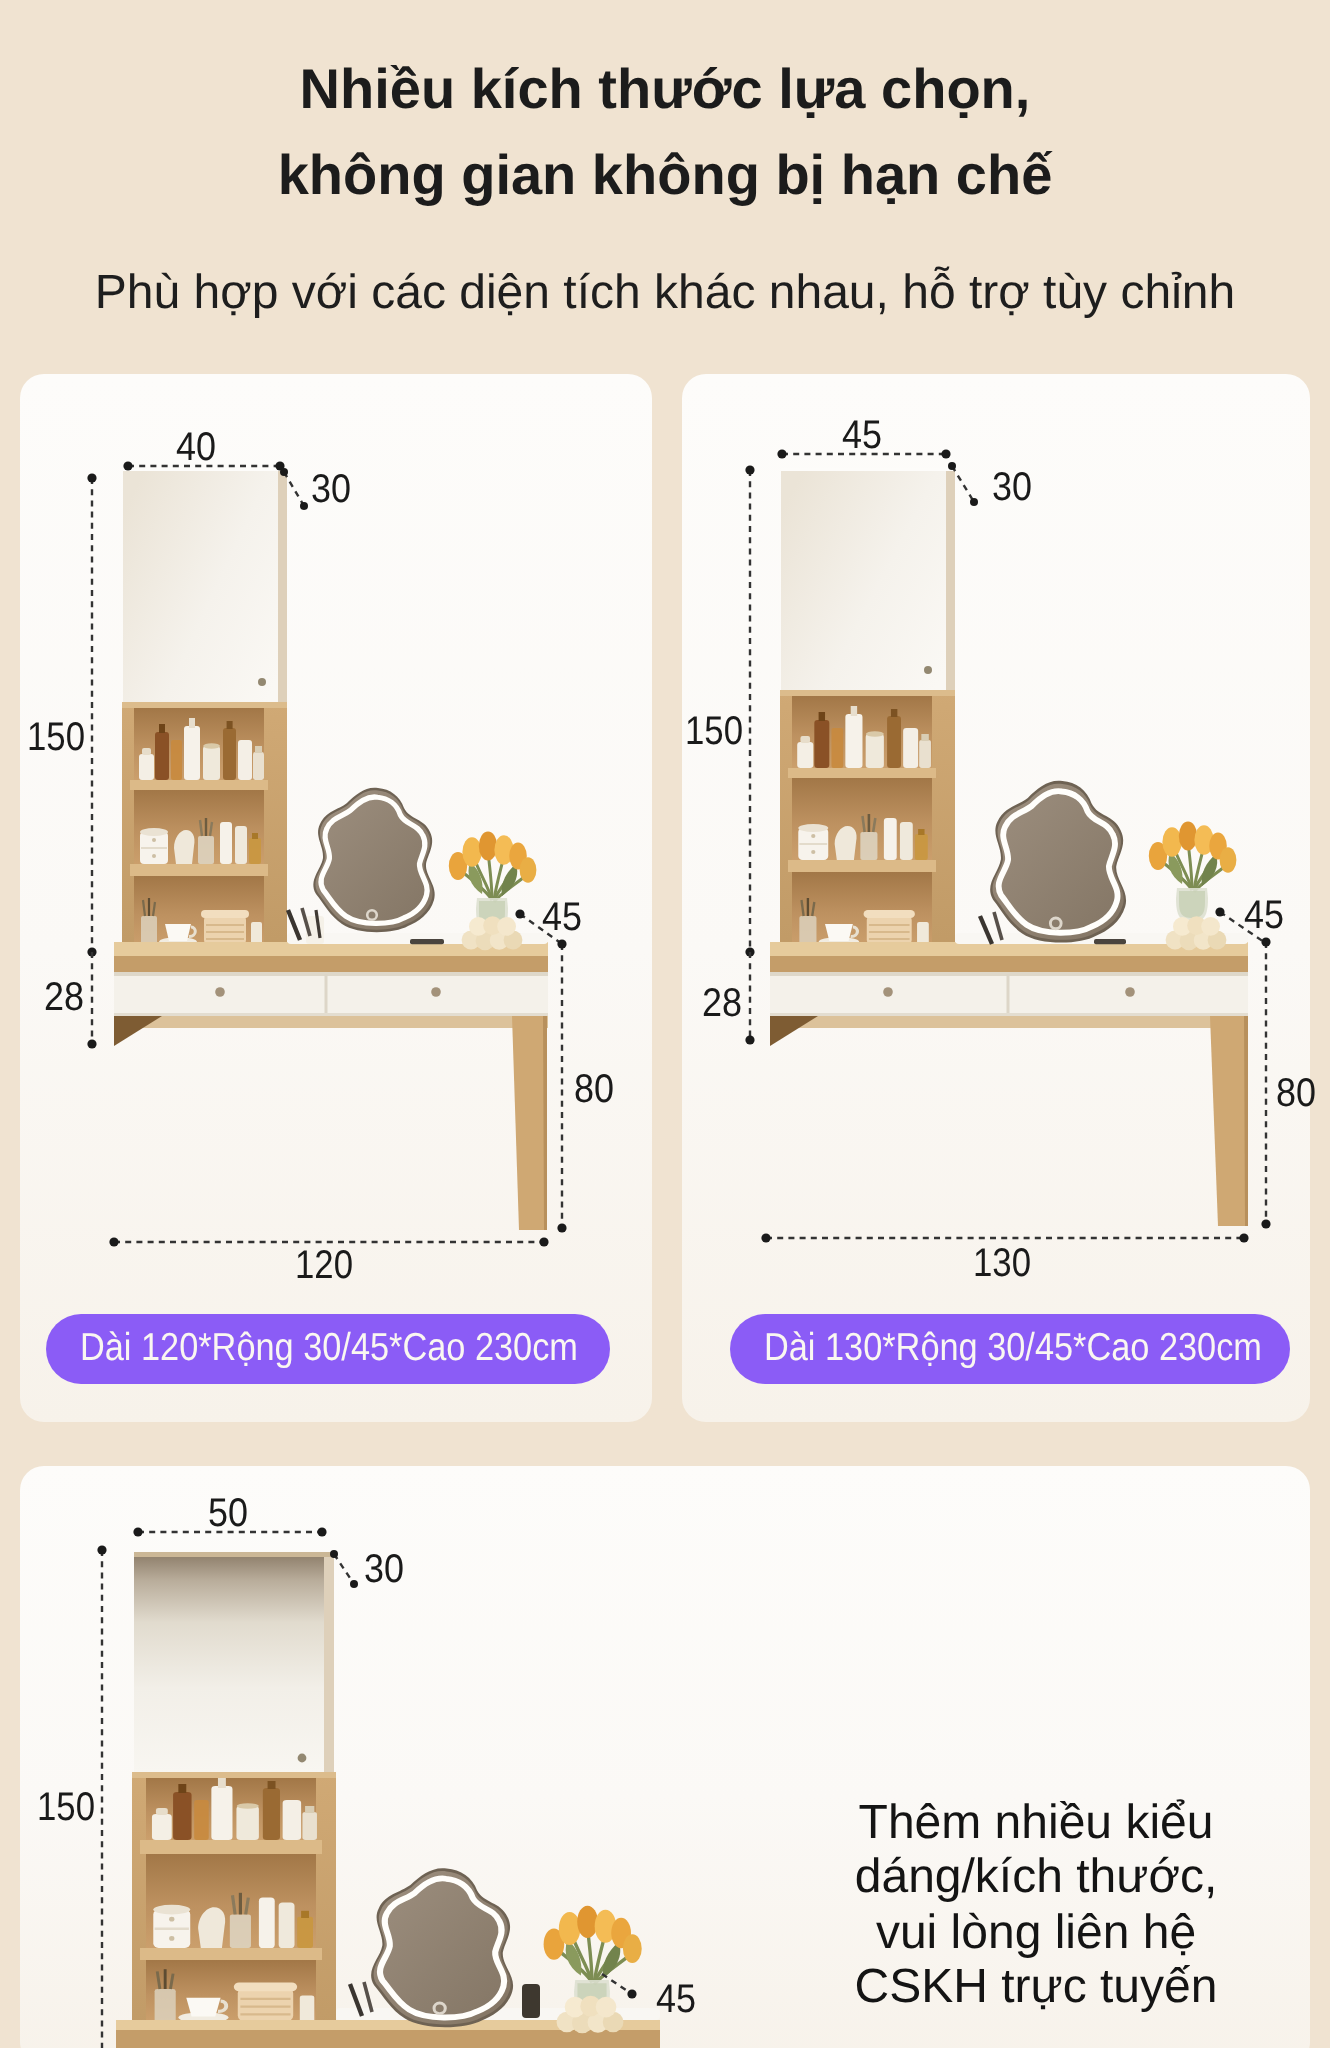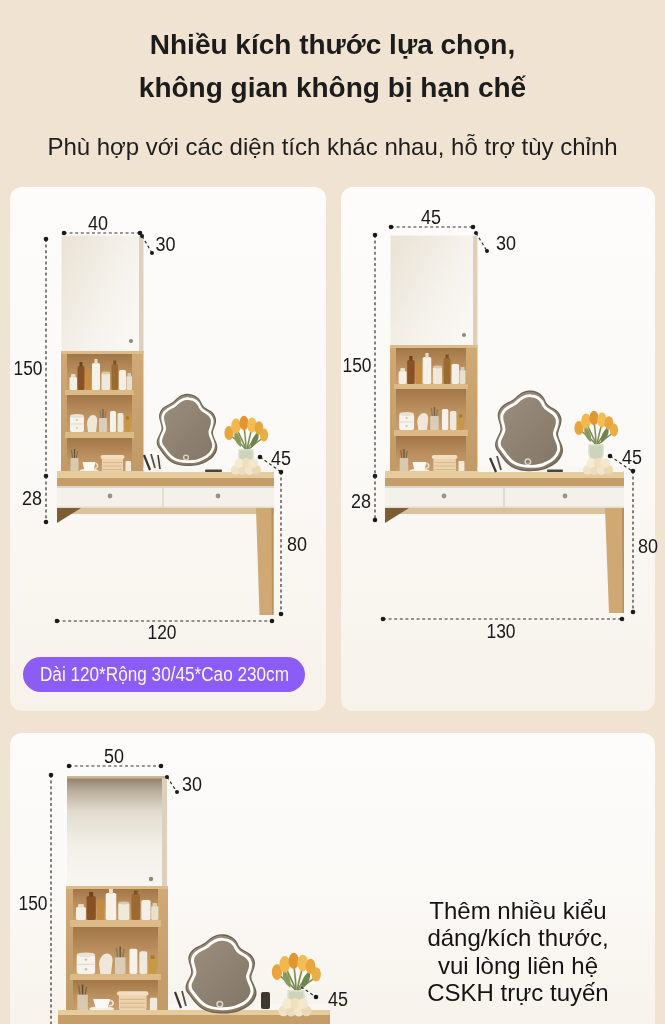--- a/index.html
+++ b/index.html
@@ -25,20 +25,21 @@
   <div class="subtitle" style="top:121px;margin-top:12px;">Phù hợp với các diện tích khác nhau, hỗ trợ tùy chỉnh</div>
 
   <div class="panel" style="left:10px;top:187px;width:316px;height:524px;"></div>
 
   <div class="panel" style="left:341px;top:187px;width:314px;height:524px;"></div>
 
   <div class="panel" style="left:10px;top:733px;width:645px;height:300px;"></div>
 
   <div class="pill" style="left:23px;top:657px;width:282px;"><span>Dài 120*Rộng 30/45*Cao 230cm</span></div>
 
+  <div class="pill" style="left:365px;top:657px;width:280px;"><span>Dài 130*Rộng 30/45*Cao 230cm</span></div>
 
   <svg id="art" width="665" height="1024" viewBox="0 0 665 1024" style="position:absolute;left:0;top:0;" xmlns="http://www.w3.org/2000/svg">
     <defs>
       <linearGradient id="woodV" x1="0" y1="0" x2="0" y2="1">
         <stop offset="0" stop-color="#d0a975"></stop>
           <stop offset="1" stop-color="#c09a66"></stop>
       </linearGradient>
       <linearGradient id="doorG" x1="0" y1="0.2" x2="1" y2="0.9">
         <stop offset="0" stop-color="#ebe4d7"></stop>
           <stop offset=".55" stop-color="#f5f2ec"></stop>

